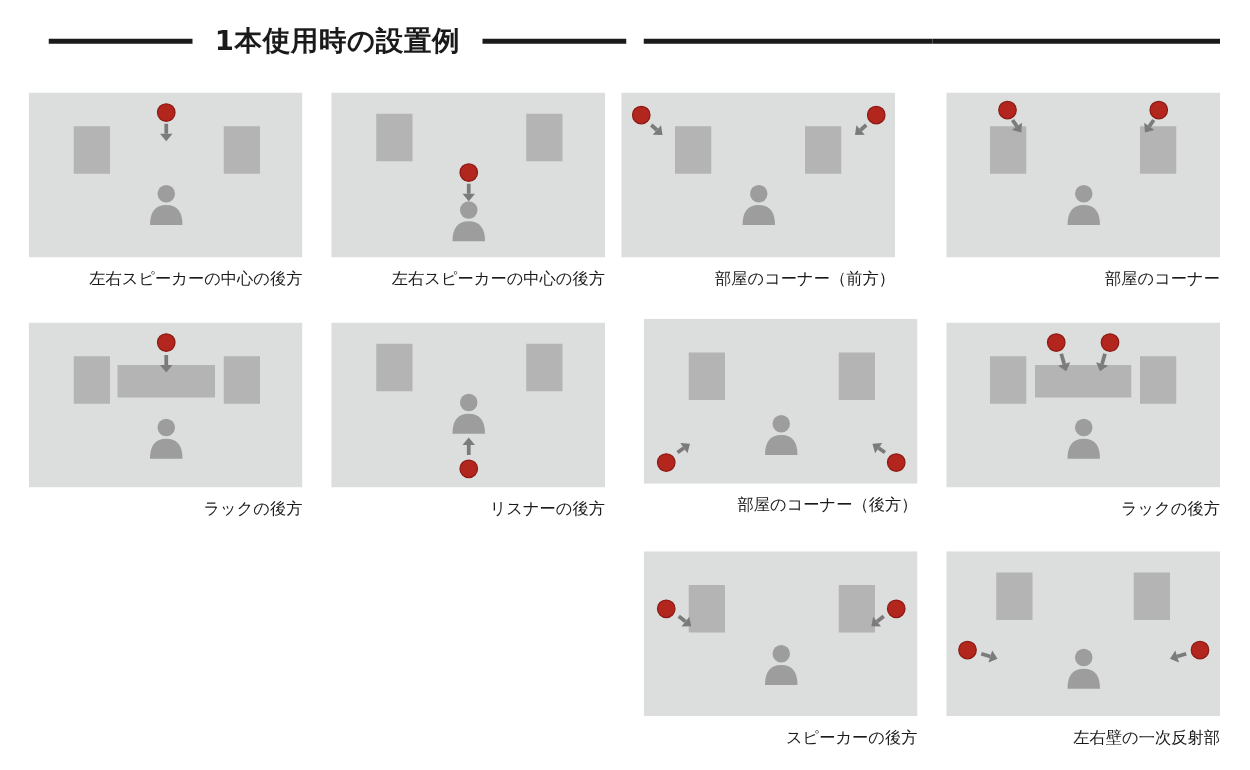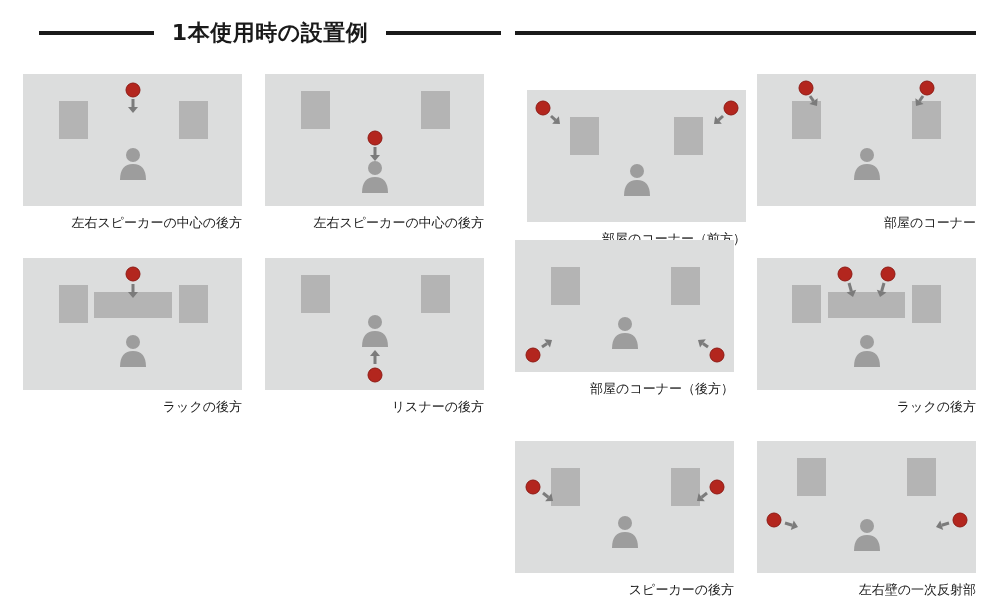--- a/index.html
+++ b/index.html
@@ -89,21 +89,21 @@
             <path d="M97 89 Q97 73 110 73 Q123 73 123 89 Z"></path>
           </g>
           <g>
             <line x1="110" y1="106" x2="110" y2="98" stroke="#7b7b7b" stroke-width="3"></line>
             <polygon points="110,92 115,98 105,98" fill="#7b7b7b"></polygon>
           </g>
           <circle cx="110" cy="117" r="7" fill="#b3261e" stroke="#8e1a14" stroke-width="1"></circle>
         </svg>
         <div class="caption">リスナーの後方</div>
       </div>
-      <div class="card" style="left: 527px; top: 74px; margin-top: 16px;">
+      <div class="card" style="left: 497px; top: 74px;">
         <svg width="219" height="132" viewBox="0 0 219 132">
           <rect x="0" y="0" width="219" height="132" fill="#dcdddd"></rect>
           <rect x="43" y="27" width="29" height="38" fill="#b4b4b4"></rect>
           <rect x="147" y="27" width="29" height="38" fill="#b4b4b4"></rect>
           <g fill="#9d9d9d">
             <circle cx="110" cy="81" r="7"></circle>
             <path d="M97 106 Q97 90 110 90 Q123 90 123 106 Z"></path>
           </g>
           <g>
             <line x1="24" y1="26" x2="28.515544087898043" y2="30.01381696702048" stroke="#7b7b7b" stroke-width="3"></line>
@@ -133,21 +133,21 @@
           </g>
           <g>
             <line x1="166" y1="22" x2="162.44077406617998" y2="27.084608476885755" stroke="#7b7b7b" stroke-width="3"></line>
             <polygon points="159,32 158.34461446358478,24.217296755069114 166.5369336687752,29.951920198702396" fill="#7b7b7b"></polygon>
           </g>
           <circle cx="49" cy="14" r="7" fill="#b3261e" stroke="#8e1a14" stroke-width="1"></circle>
           <circle cx="170" cy="14" r="7" fill="#b3261e" stroke="#8e1a14" stroke-width="1"></circle>
         </svg>
         <div class="caption">部屋のコーナー</div>
       </div>
-      <div class="card" style="left: 515px; top: 240px;">
+      <div class="card" style="left: 515px; top: 255px;">
         <svg width="219" height="132" viewBox="0 0 219 132">
           <rect x="0" y="0" width="219" height="132" fill="#dcdddd"></rect>
           <rect x="36" y="27" width="29" height="38" fill="#b4b4b4"></rect>
           <rect x="156" y="27" width="29" height="38" fill="#b4b4b4"></rect>
           <g fill="#9d9d9d">
             <circle cx="110" cy="84" r="7"></circle>
             <path d="M97 109 Q97 93 110 93 Q123 93 123 109 Z"></path>
           </g>
           <g>
             <line x1="27" y1="107" x2="32.084608476885755" y2="103.44077406617997" stroke="#7b7b7b" stroke-width="3"></line>

